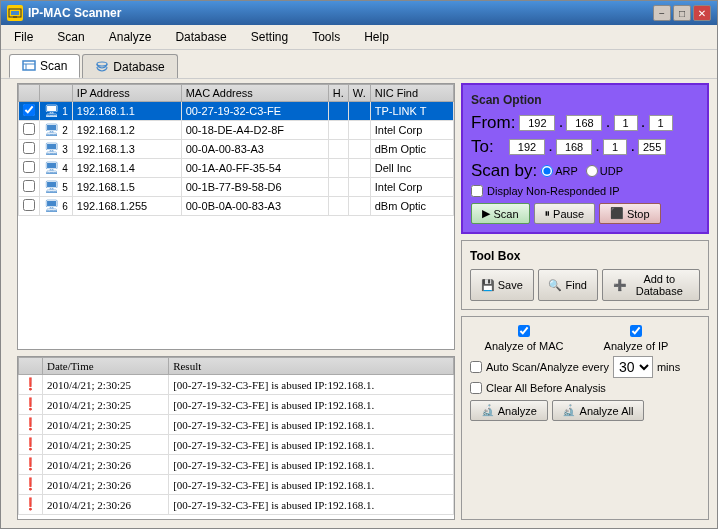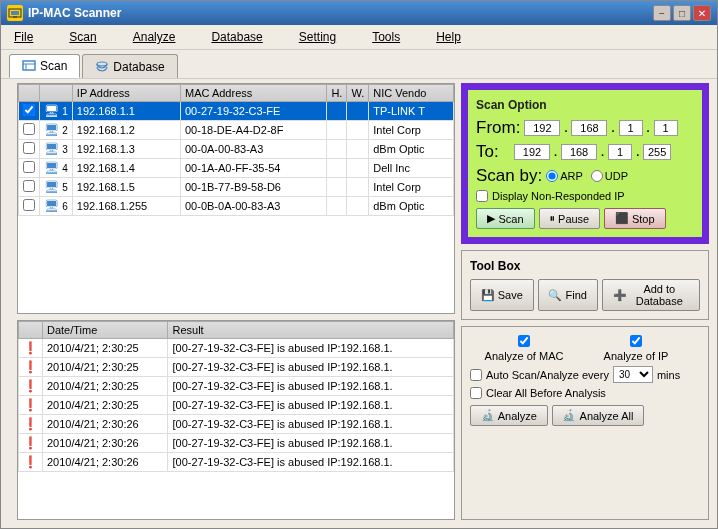--- a/index.html
+++ b/index.html
@@ -61,22 +61,21 @@
       justify-content: center;
       cursor: pointer;
       border-radius: 2px;
     }
     .titlebar-btn.close { background: #cc4444; color: white; }
     .menubar {
       background: #f0ece4;
       border-bottom: 1px solid #ccc;
       display: flex;
       padding: 2px 4px;
-      gap: 18px;
-      text-decoration: underline;
+      gap: 6px;
     }
     .menubar-item {
       padding: 2px 8px;
       cursor: pointer;
       font-size: 12px;
       border: 1px solid transparent;
     }
     .tabs-bar {
       display: flex;
       padding: 4px 8px 0;
@@ -128,33 +127,34 @@
       border: 1px solid #999;
       background: white;
       overflow: hidden;
     }
     .scan-table-panel {
       flex: 1;
       display: flex;
       flex-direction: column;
     }
     .log-panel {
-      height: 200px;
+      height: 164px;
       display: flex;
       flex-direction: column;
+      font-family: Liberation Serif, serif;
     }
     .right-panel {
       width: 248px;
       display: flex;
       flex-direction: column;
       gap: 6px;
     }
     .option-box {
-      border: 7px solid #6d28d9;
-      background: #bef264;
+      border: 2px solid #6d28d9;
+      background: #8b5cf6;
       padding: 8px;
     }
     .option-box-title {
       font-size: 12px;
       font-weight: bold;
       margin-bottom: 6px;
       color: #222;
     }
     .option-row {
       display: flex;
@@ -258,21 +258,21 @@
     }
     .auto-scan-row {
       display: flex;
       align-items: center;
       gap: 4px;
       font-size: 11px;
       margin-bottom: 4px;
     }
     .select-field {
       width: 40px;
-      font-size: 10px;
+      font-size: 14px;
       border: 1px solid #999;
       background: white;
       padding: 1px;
     }
     table {
       width: 100%;
       border-collapse: collapse;
       font-size: 11px;
     }
     .table-header {
@@ -366,21 +366,21 @@
           <div class="scroll-container">
             <table>
               <thead class="table-header">
                 <tr>
                   <th style="width:20px"></th>
                   <th style="width:20px"></th>
                   <th>IP Address</th>
                   <th>MAC Address</th>
                   <th style="width:20px">H.</th>
                   <th style="width:20px">W.</th>
-                  <th>NIC Vendo</th>
+                  <th>NIC Find</th>
                 </tr>
               </thead>
               <tbody id="scan-tbody">
               <tr class="selected">
     <td><input type="checkbox" checked="" style=""></td>
     <td style="text-align:center">
       <span style="color:white; font-size:12px">🖥</span>
       <span style="font-size:10px">1</span>
     </td>
     <td>192.168.1.1</td>

